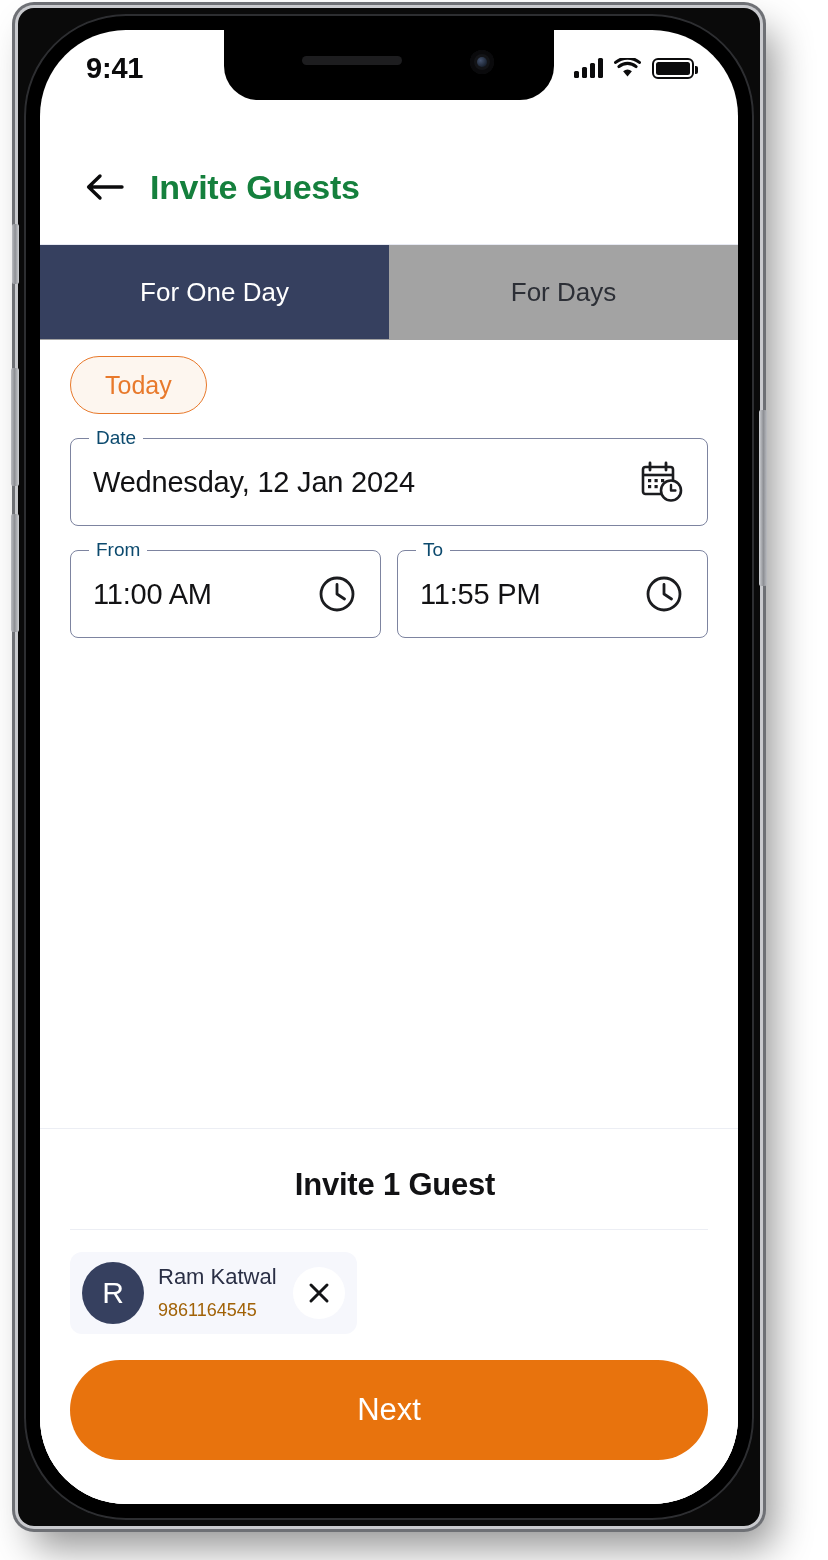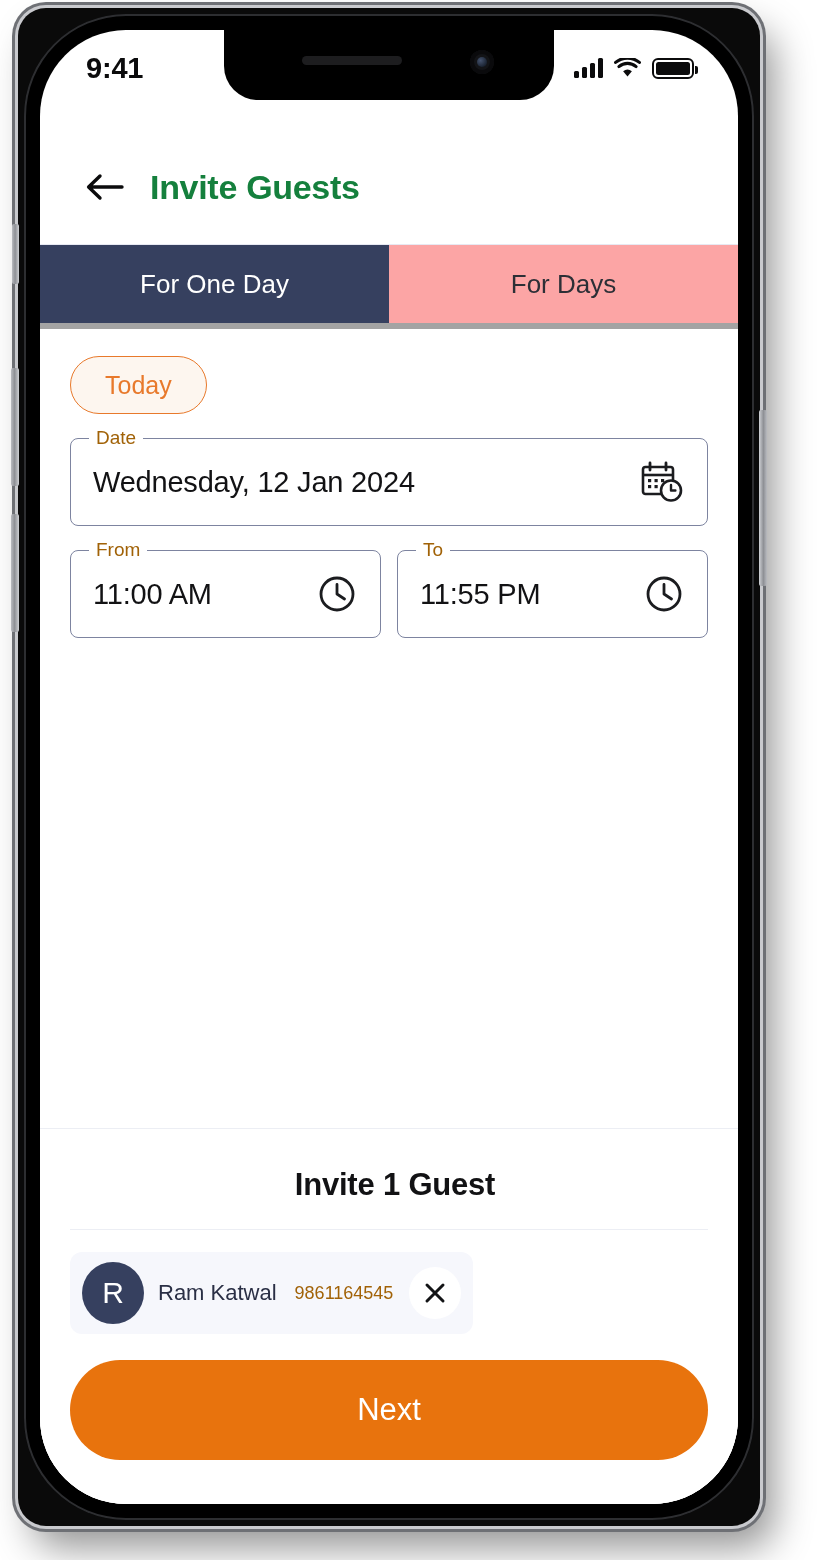--- a/index.html
+++ b/index.html
@@ -15,21 +15,21 @@
     font-family: "Liberation Sans", sans-serif;
   }
 
   
   .phone-shell {
     position: absolute;
     left: 18px;
     top: 8px;
     width: 742px;
     height: 1518px;
-    border-radius: 28px;
+    border-radius: 16px;
     background: #0a0a0a;
     box-shadow:
       0 0 0 3px #c9cace,
       0 0 0 6px #6e7075,
       14px 22px 38px rgba(0,0,0,0.42);
   }
   .phone-inner-rim {
     position: absolute;
     left: 6px;
     top: 6px;
@@ -188,25 +188,25 @@
     color: #15803d;
     letter-spacing: -0.3px;
   }
 
   
   .tabs {
     position: absolute;
     left: 0;
     top: 214px;
     width: 100%;
-    height: 85px;
+    height: 96px;
     display: flex;
-    background: #fca5a5;
+    background: #a3a3a3;
     border-top: 1px solid #e7e9f2;
-    border-bottom: 6px solid #a3a3a3;
+    border-bottom: 1px solid #a3a3a3;
     box-sizing: border-box;
     z-index: 15;
   }
   .tab {
     flex: 1;
     display:flex; align-items:center; justify-content:center;
     font-size: 26px;
     color: #2c2f36;
     cursor: pointer;
     box-sizing: border-box;
@@ -270,21 +270,21 @@
     cursor: pointer;
     background:#ffffff;
   }
   .field-legend {
     position:absolute;
     top: -12px;
     left: 18px;
     padding: 0 7px;
     background:#ffffff;
     font-size: 19px;
-    color: #a16207;
+    color: #0c4a6e;
     line-height: 22px;
   }
   .field-value {
     font-size: 29px;
     color: #121214;
     flex: 1;
     letter-spacing: -0.2px;
   }
   .field-icon { flex: none; display:flex; align-items:center; }
 
@@ -329,21 +329,21 @@
   }
   .guest-avatar {
     width: 62px; height: 62px;
     border-radius: 50%;
     background: #36405f;
     color: #ffffff;
     display:flex; align-items:center; justify-content:center;
     font-size: 30px;
     flex: none;
   }
-  .guest-meta { display:flex; flex-direction:row; gap: 18px; }
+  .guest-meta { display:flex; flex-direction:column; gap: 7px; }
   .guest-name {
     font-size: 22px;
     color: #2a2f45;
     line-height: 26px;
   }
   .guest-phone {
     font-size: 18px;
     color: #a16207;
     line-height: 26px;
   }

